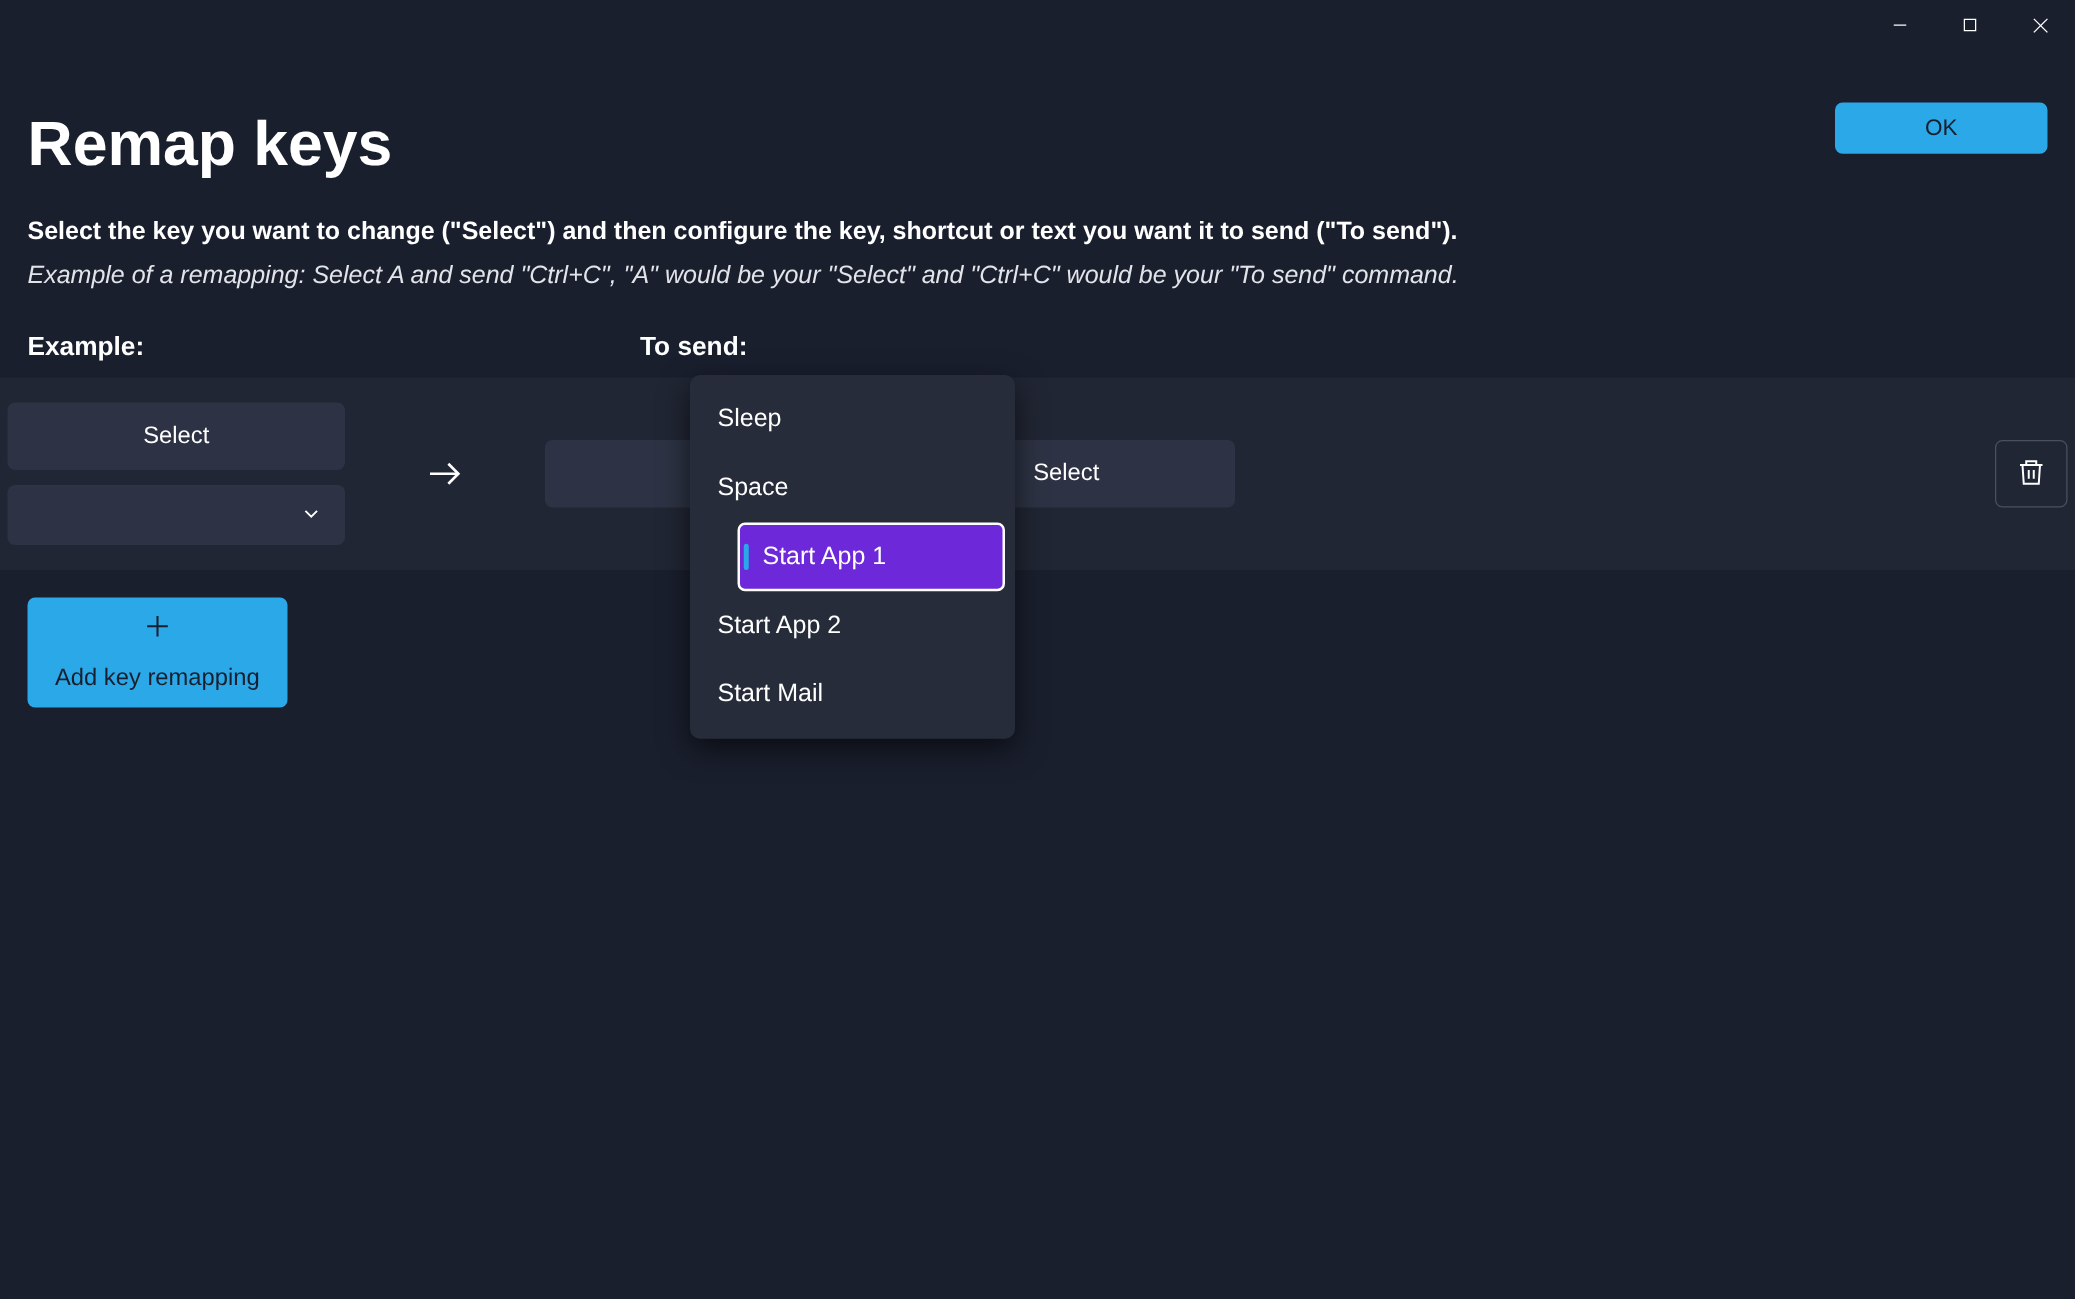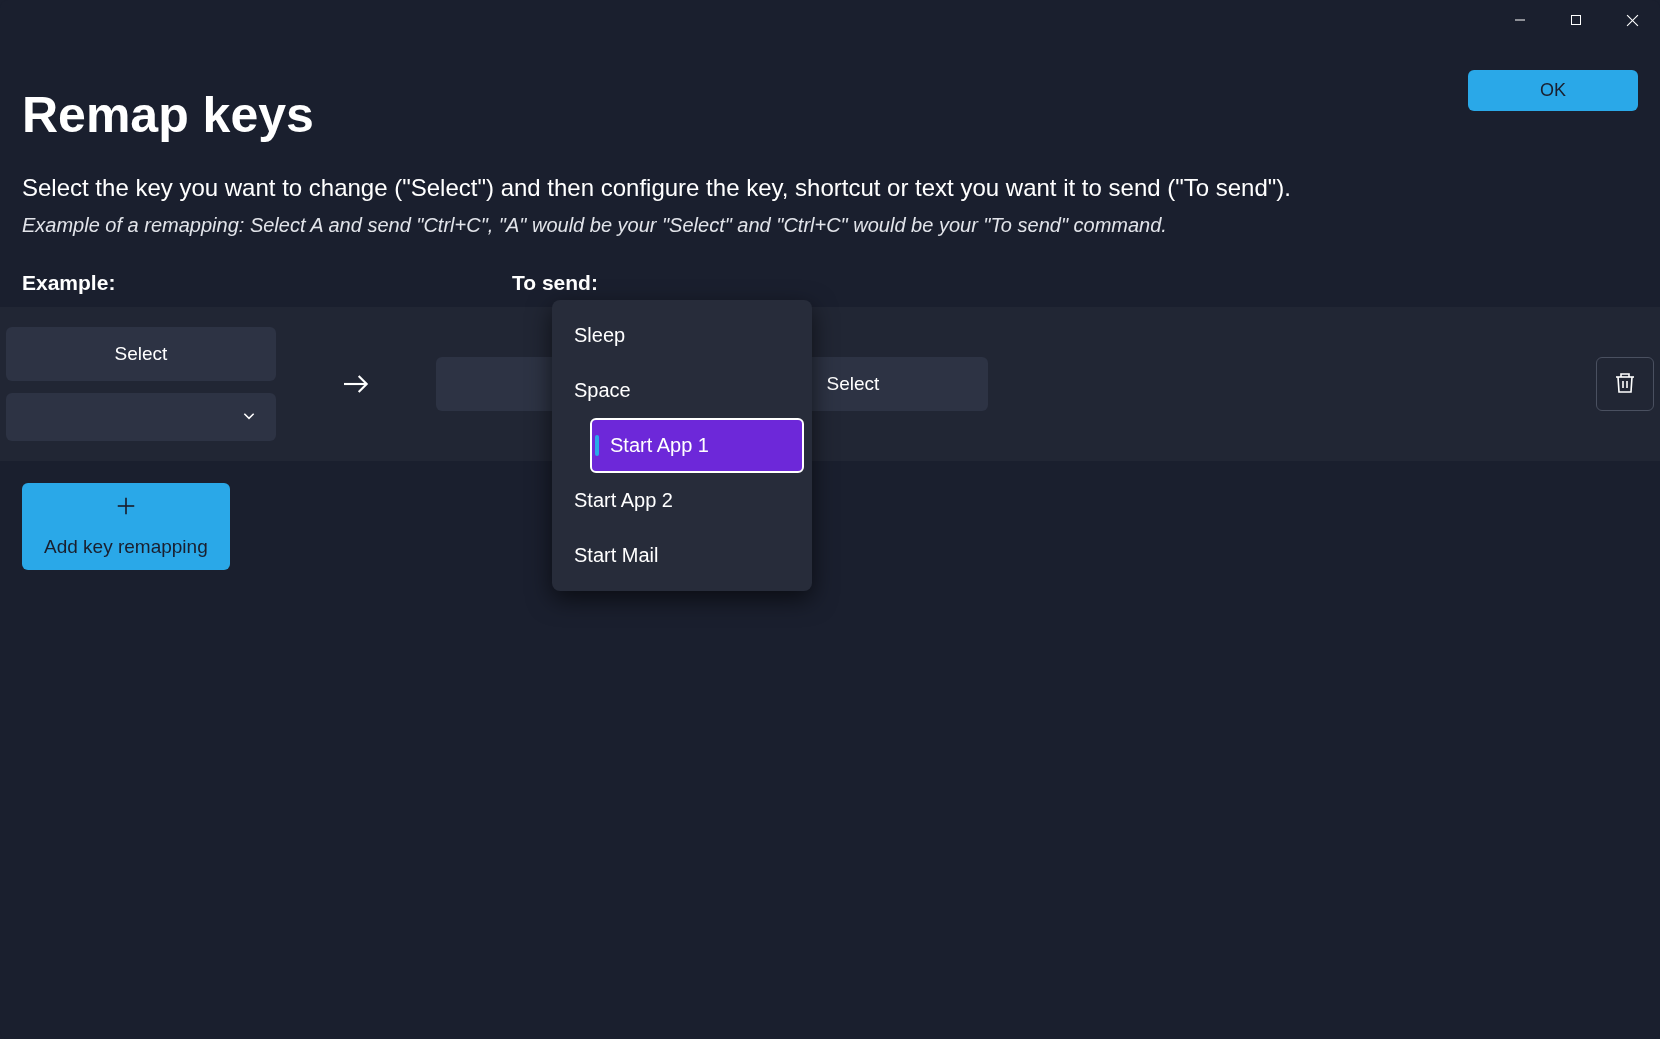--- a/index.html
+++ b/index.html
@@ -48,21 +48,21 @@
   }
   .page-title {
     font-size: 50px;
     font-weight: 600;
     color: #ffffff;
     margin-top: 16px;
   }
   .header-buttons {
     display: flex;
     gap: 28px;
-    margin-top: 0;
+    margin-top: 12px;
   }
   .btn-primary {
     background: #2aa8e8;
     color: #1a1f2e;
     border: none;
     border-radius: 6px;
     padding: 10px 48px;
     font-size: 18px;
     font-weight: 500;
     cursor: pointer;
@@ -73,22 +73,22 @@
     color: #ffffff;
     border: none;
     border-radius: 6px;
     padding: 10px 40px;
     font-size: 18px;
     cursor: pointer;
     min-width: 170px;
   }
   .description {
     padding: 10px 22px 6px 22px;
-    font-size: 24px;
-    font-weight: 400;
+    font-size: 20px;
+    font-weight: 700;
     color: #ffffff;
   }
   .example {
     padding: 6px 22px 20px 22px;
     font-size: 20px;
     font-style: italic;
     font-weight: 400;
     color: #e2e4ea;
   }
   .columns-header {

